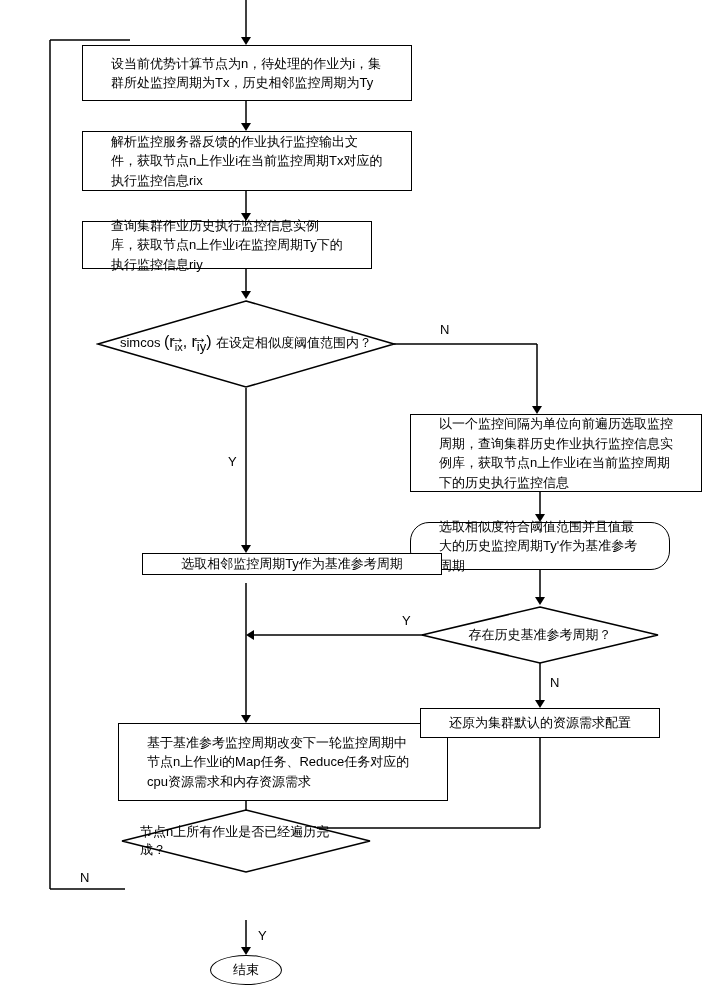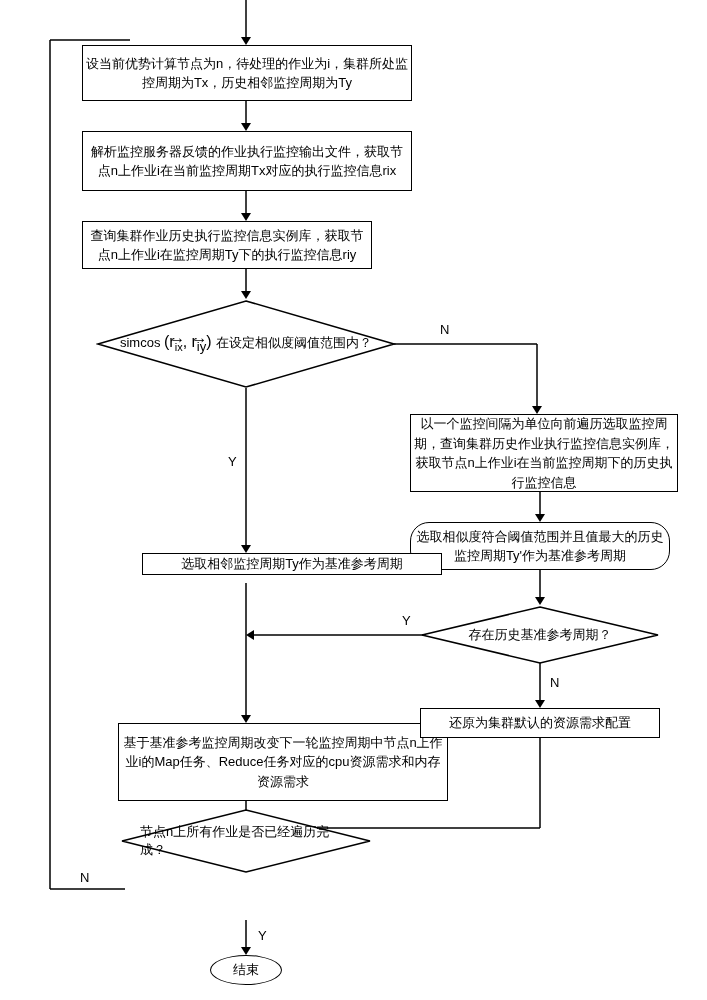--- a/index.html
+++ b/index.html
@@ -8,22 +8,21 @@
       font-family: "SimSun", "Microsoft YaHei", sans-serif;
       font-size: 13px;
       width: 707px;
       height: 1000px;
       position: relative;
     }
     .box {
       position: absolute;
       border: 1.5px solid #000;
       background: #fff;
-      padding: 6px 2px;
-      text-align: center;
+      padding: 6px 28px;
       display: flex;
       align-items: center;
       justify-content: center;
       line-height: 1.5;
     }
     .terminal {
       position: absolute;
       border: 1.5px solid #000;
       border-radius: 50%;
       background: #fff;
@@ -107,21 +106,21 @@
   </div>
 </div>
 
 <svg class="arrow" style="left:394px; top:334px; width:160px; height:80px;">
   <line x1="0" y1="10" x2="143" y2="10" stroke="#000" stroke-width="1.5"></line>
   <line x1="143" y1="10" x2="143" y2="75" stroke="#000" stroke-width="1.5"></line>
   <polygon points="143,80 138,72 148,72" fill="#000"></polygon>
 </svg>
 <span class="label" style="left:440px; top:322px;">N</span>
 
-<div class="box" style="left:410px; top:414px; width:268px; height:78px;">
+<div class="box" style="left:410px; top:414px; width:292px; height:78px;">
   <span>以一个监控间隔为单位向前遍历选取监控周期，查询集群历史作业执行监控信息实例库，获取节点n上作业i在当前监控周期下的历史执行监控信息</span>
 </div>
 
 <svg class="arrow" style="left:236px; top:388px; width:20px; height:165px;">
   <line x1="10" y1="0" x2="10" y2="160" stroke="#000" stroke-width="1.5"></line>
   <polygon points="10,165 5,157 15,157" fill="#000"></polygon>
 </svg>
 <span class="label" style="left:228px; top:454px;">Y</span>
 
 <svg class="arrow" style="left:530px; top:492px; width:20px; height:30px;">

